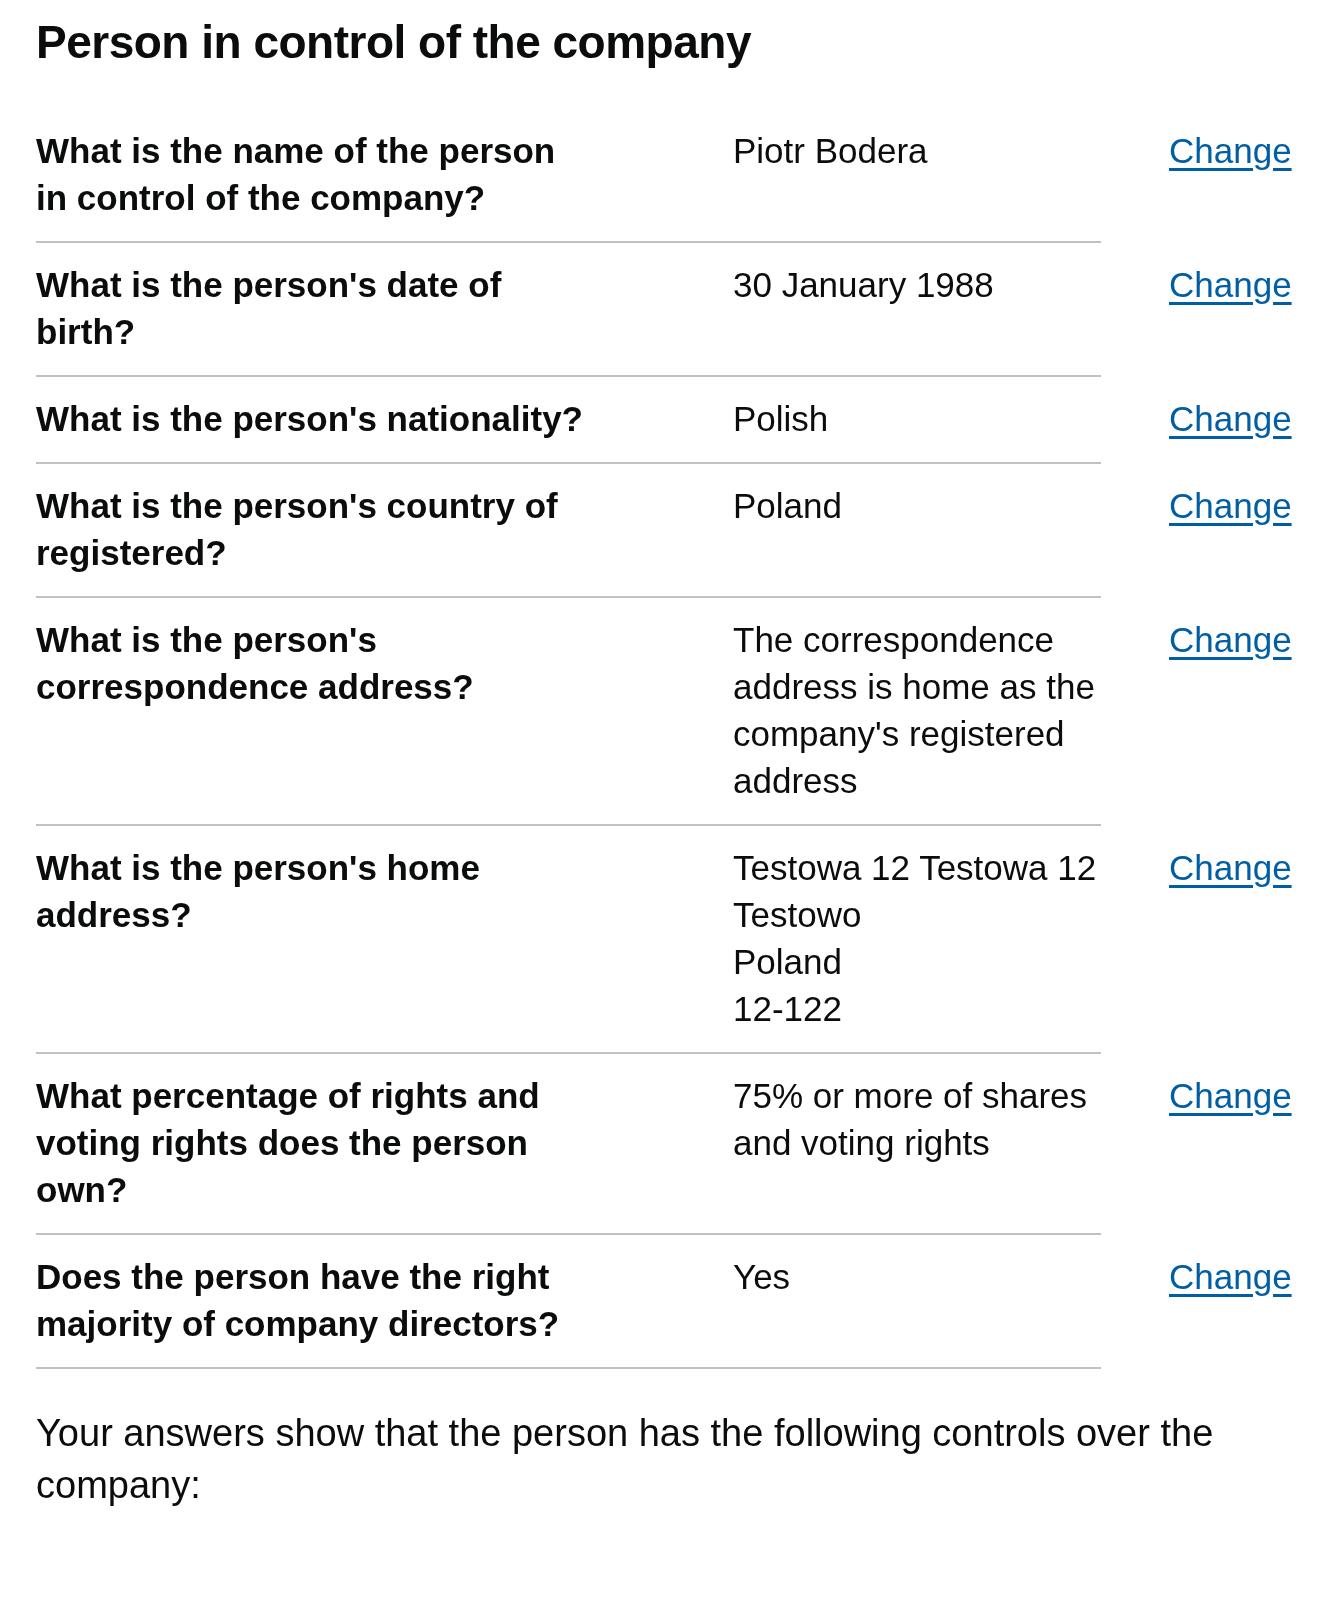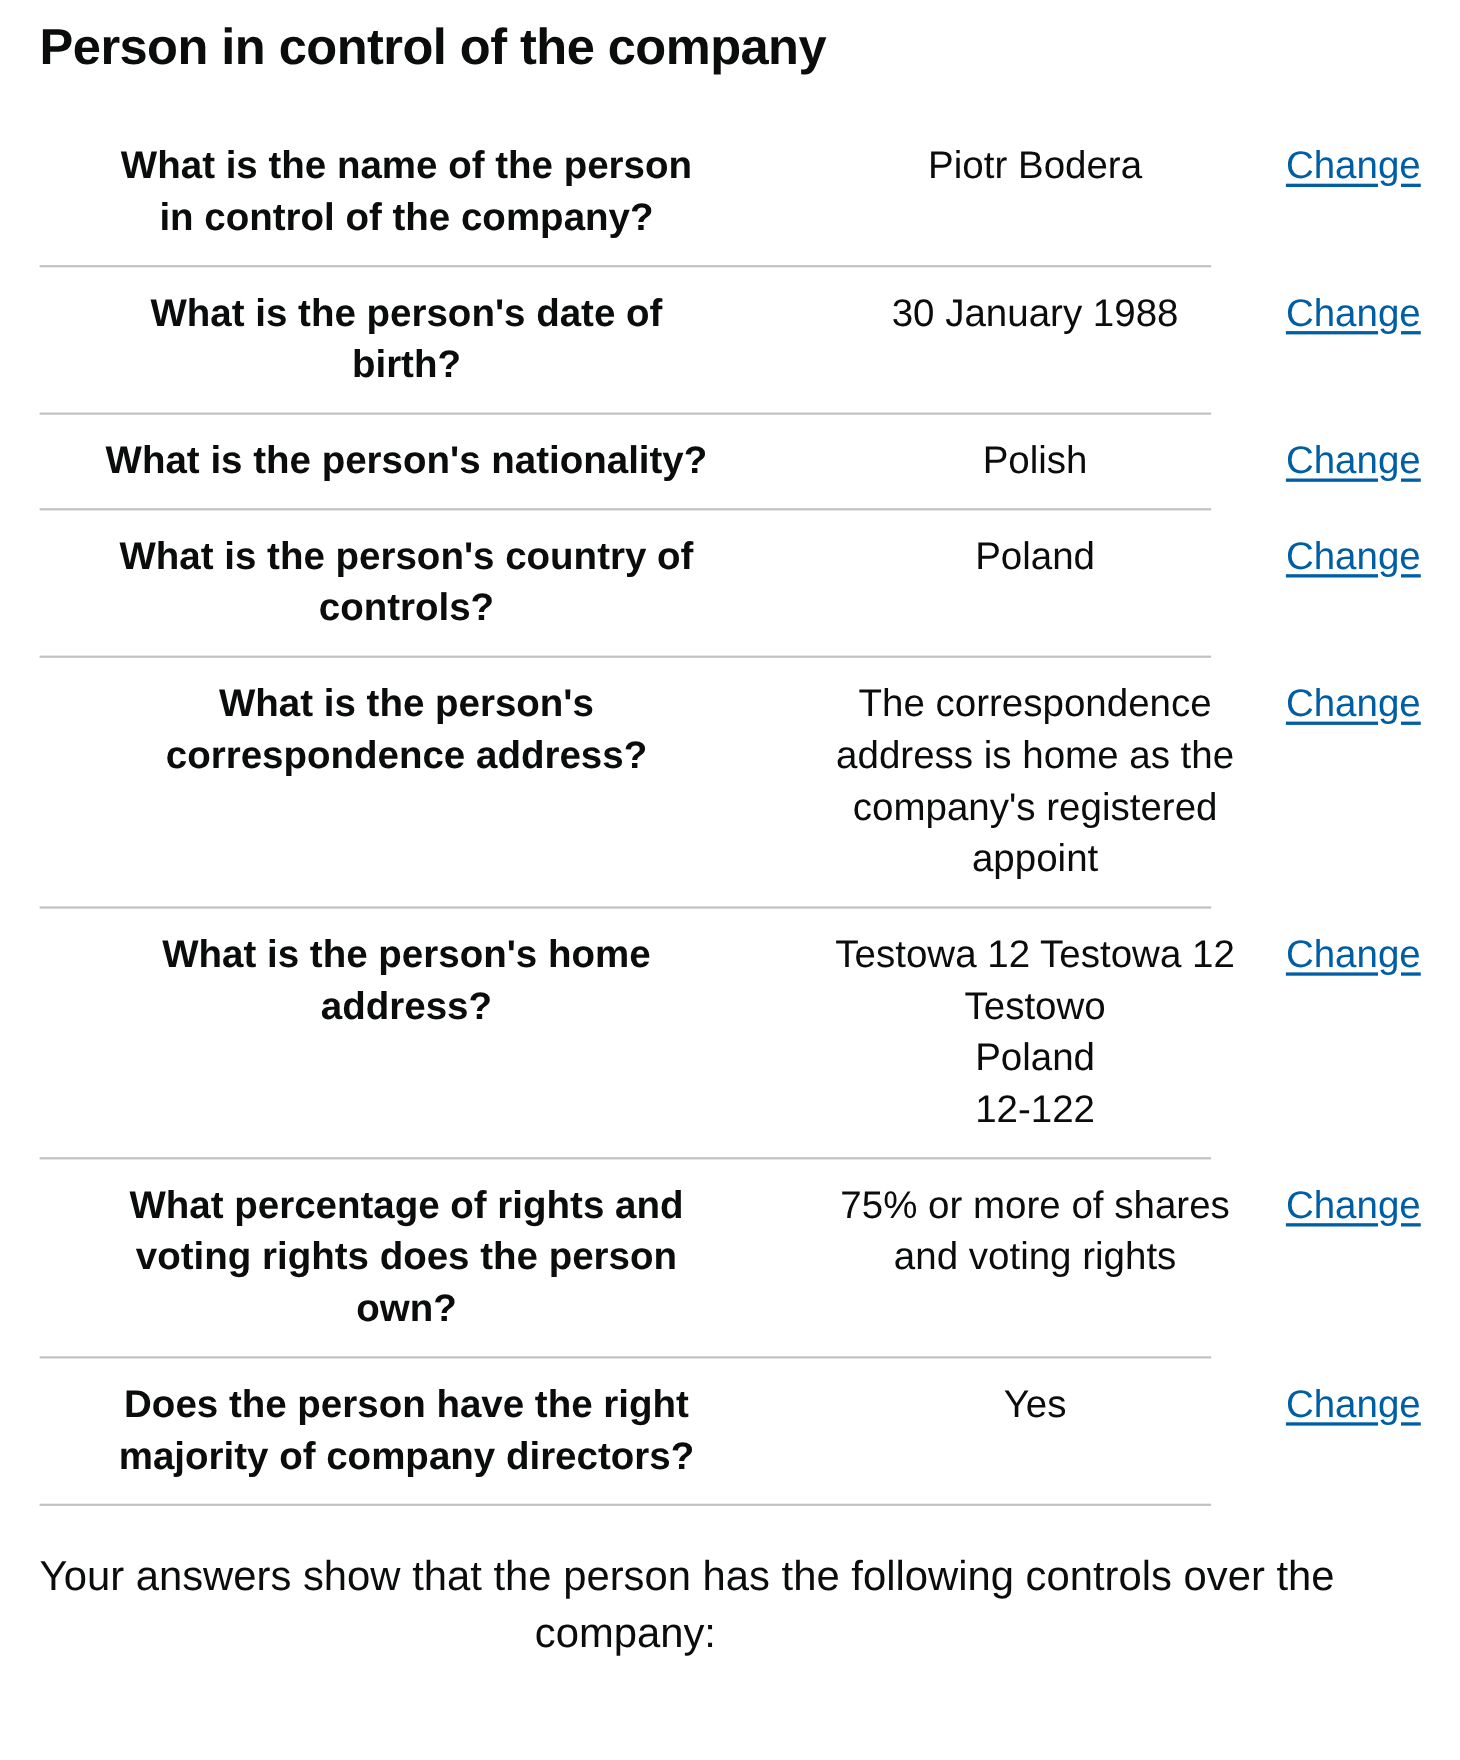--- a/index.html
+++ b/index.html
@@ -49,21 +49,20 @@
     margin: 0;
     padding-right: 20px;
   }
   .act {
     margin: 0;
   }
   .line {
     display: block;
     line-height: 47px;
     white-space: nowrap;
-    text-align: center;
   }
   .change-link {
     font-size: 35px;
     line-height: 47px;
     color: #005ea5;
     text-decoration: underline;
     text-underline-offset: 5px;
     cursor: pointer;
   }
   .outro {
@@ -118,40 +117,40 @@
         <span class="line">Polish</span>
       </dd>
       <dd class="act">
         <a href="#" class="change-link">Change</a>
       </dd>
     </div>
 
     <div class="row">
       <dt class="q">
         <span class="line">What is the person's country of</span>
-        <span class="line">controls?</span>
+        <span class="line">registered?</span>
       </dt>
       <dd class="a">
         <span class="line">Poland</span>
       </dd>
       <dd class="act">
         <a href="#" class="change-link">Change</a>
       </dd>
     </div>
 
     <div class="row">
       <dt class="q">
         <span class="line">What is the person's</span>
         <span class="line">correspondence address?</span>
       </dt>
       <dd class="a">
         <span class="line">The correspondence</span>
         <span class="line">address is home as the</span>
         <span class="line">company's registered</span>
-        <span class="line">appoint</span>
+        <span class="line">address</span>
       </dd>
       <dd class="act">
         <a href="#" class="change-link">Change</a>
       </dd>
     </div>
 
     <div class="row">
       <dt class="q">
         <span class="line">What is the person's home</span>
         <span class="line">address?</span>

